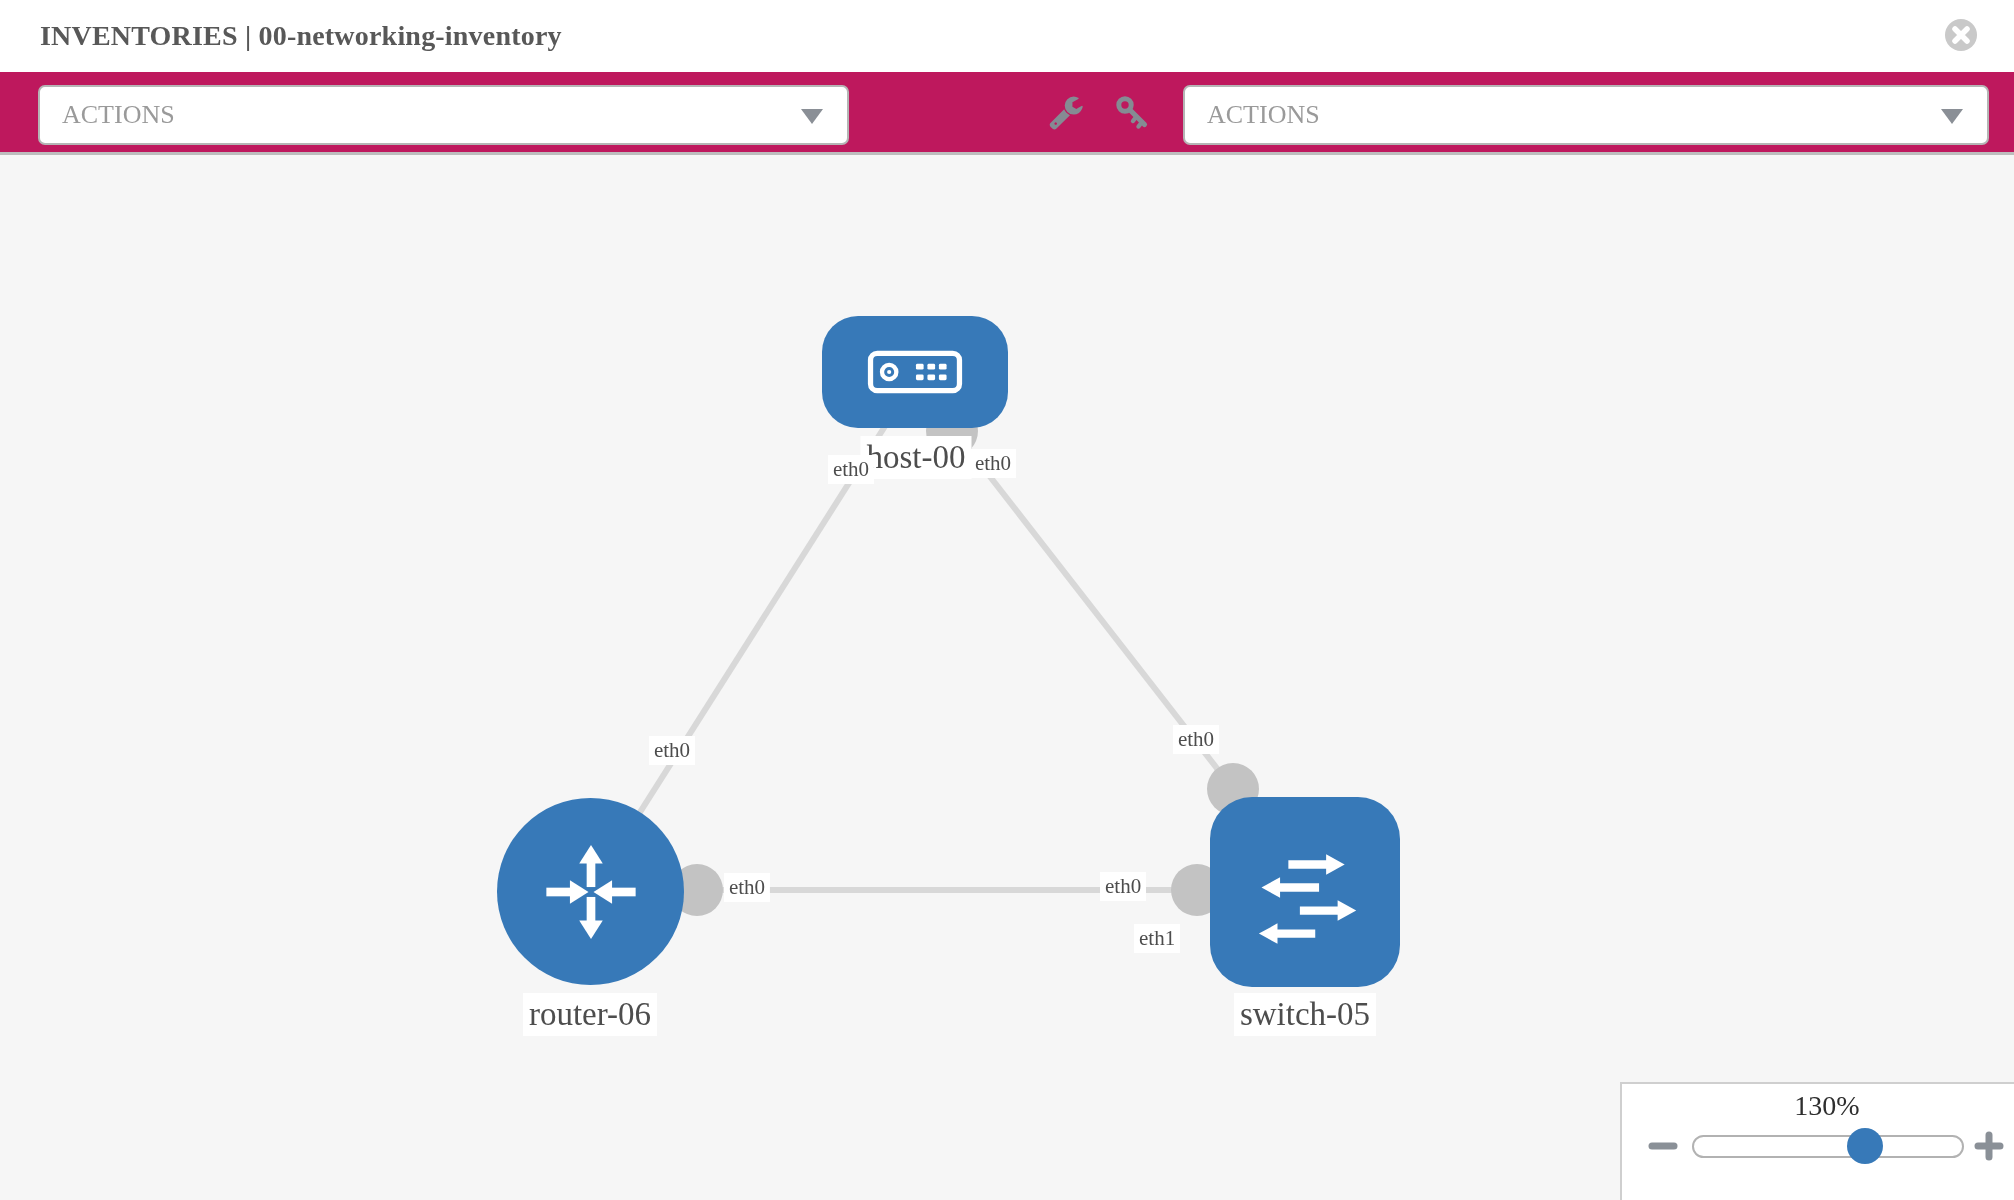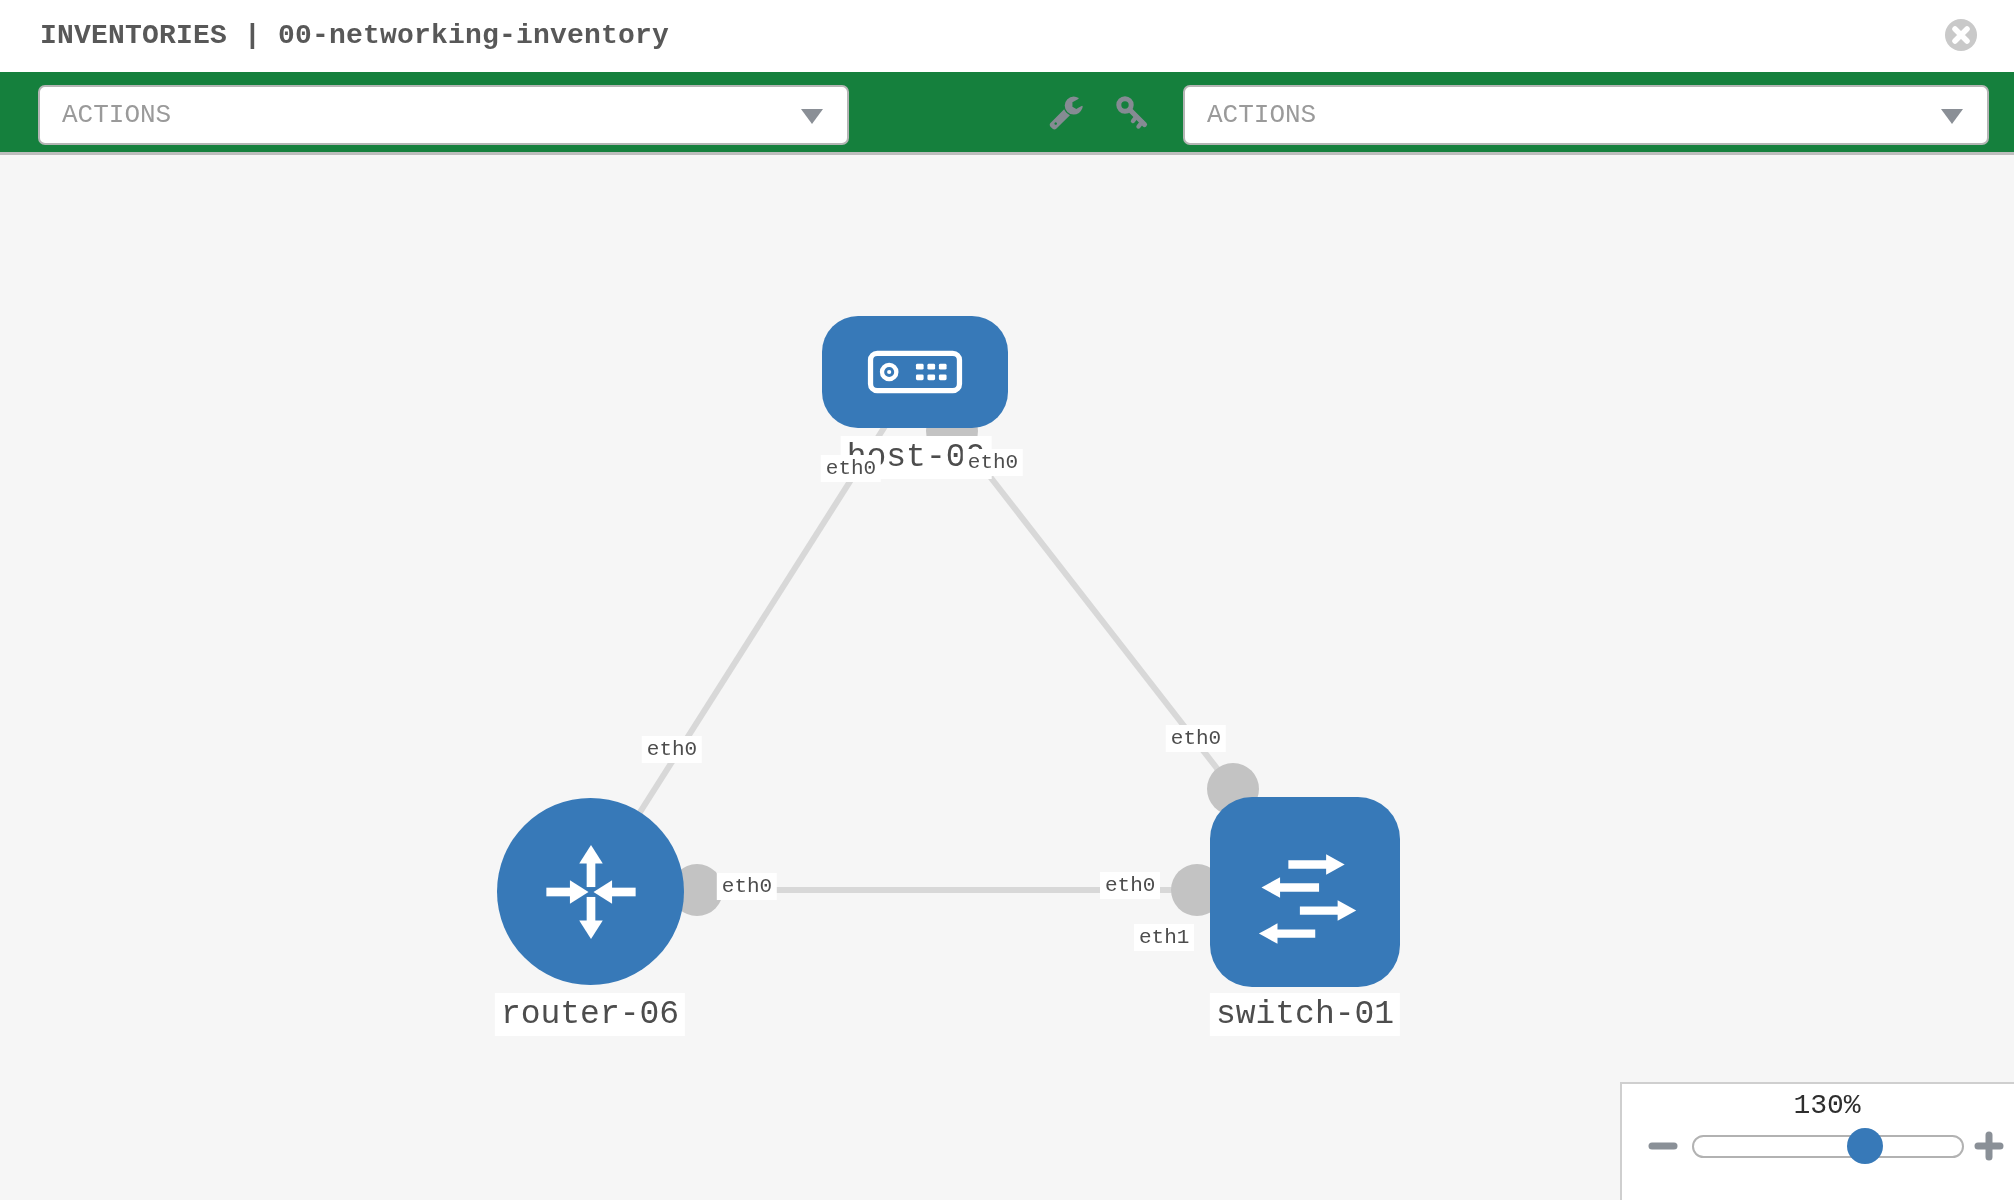--- a/index.html
+++ b/index.html
@@ -1,26 +1,26 @@
 <!DOCTYPE html>
 <html><head>
 <meta charset="utf-8">
 <style>
   html,body{margin:0;padding:0;background:#fff;}
   .app{position:relative;width:2014px;height:1200px;overflow:hidden;
-       font-family:Liberation Mono, monospace;background:#fff;}
+       font-family:Liberation Serif, serif;background:#fff;}
 
   
   .header{position:absolute;left:0;top:0;width:2014px;height:72px;background:#fff;}
   .page-title{position:absolute;left:40px;top:0;line-height:72px;font-size:28px;
               font-weight:bold;color:#585858;letter-spacing:.2px;}
   .close-btn{position:absolute;left:1944px;top:18px;width:34px;height:34px;cursor:pointer;}
 
   
-  .toolbar{position:absolute;left:0;top:72px;width:2014px;height:80px;background:#15803d;
+  .toolbar{position:absolute;left:0;top:72px;width:2014px;height:80px;background:#be185d;
            border-bottom:3px solid #bdbdbd;}
   .select-box{position:absolute;top:13px;height:56px;background:#fff;border:2px solid #b5b5b5;
               border-radius:7px;}
   .select-box .lbl{position:absolute;left:22px;top:0;line-height:56px;font-size:26px;color:#9a9a9a;}
   .caret{position:absolute;right:24px;top:22px;width:0;height:0;
          border-left:11px solid transparent;border-right:11px solid transparent;
          border-top:15px solid #8a8f96;}
   .actions-box{left:38px;width:807px;}
   .search-box{left:1183px;width:802px;}
   .tool-icon{position:absolute;top:22px;width:36px;height:36px;cursor:pointer;}
@@ -146,21 +146,21 @@
         <path d="M92 129 H154"></path>
           <polygon points="180,129 151,113 151,145" stroke="none"></polygon>
         <path d="M116 165 H54"></path>
           <polygon points="28,165 57,149 57,181" stroke="none"></polygon>
       </g>
     </svg>
   </div>
 
   <div class="tag node-tag" style="left:916px;top:436px;">host-00</div>
   <div class="tag node-tag" style="left:590px;top:993px;">router-06</div>
-  <div class="tag node-tag" style="left:1305px;top:993px;">switch-01</div>
+  <div class="tag node-tag" style="left:1305px;top:993px;">switch-05</div>
 
   <div class="tag if-tag" style="left:851px;top:455px;">eth0</div>
   <div class="tag if-tag" style="left:993px;top:449px;">eth0</div>
   <div class="tag if-tag" style="left:672px;top:736px;">eth0</div>
   <div class="tag if-tag" style="left:1196px;top:725px;">eth0</div>
   <div class="tag if-tag" style="left:747px;top:873px;">eth0</div>
   <div class="tag if-tag anchor-left" style="left:1100px;top:872px;z-index:5;">eth0</div>
   <div class="tag if-tag anchor-left" style="left:1134px;top:924px;z-index:6;">eth1</div>
 
   <div class="zoom-panel">

